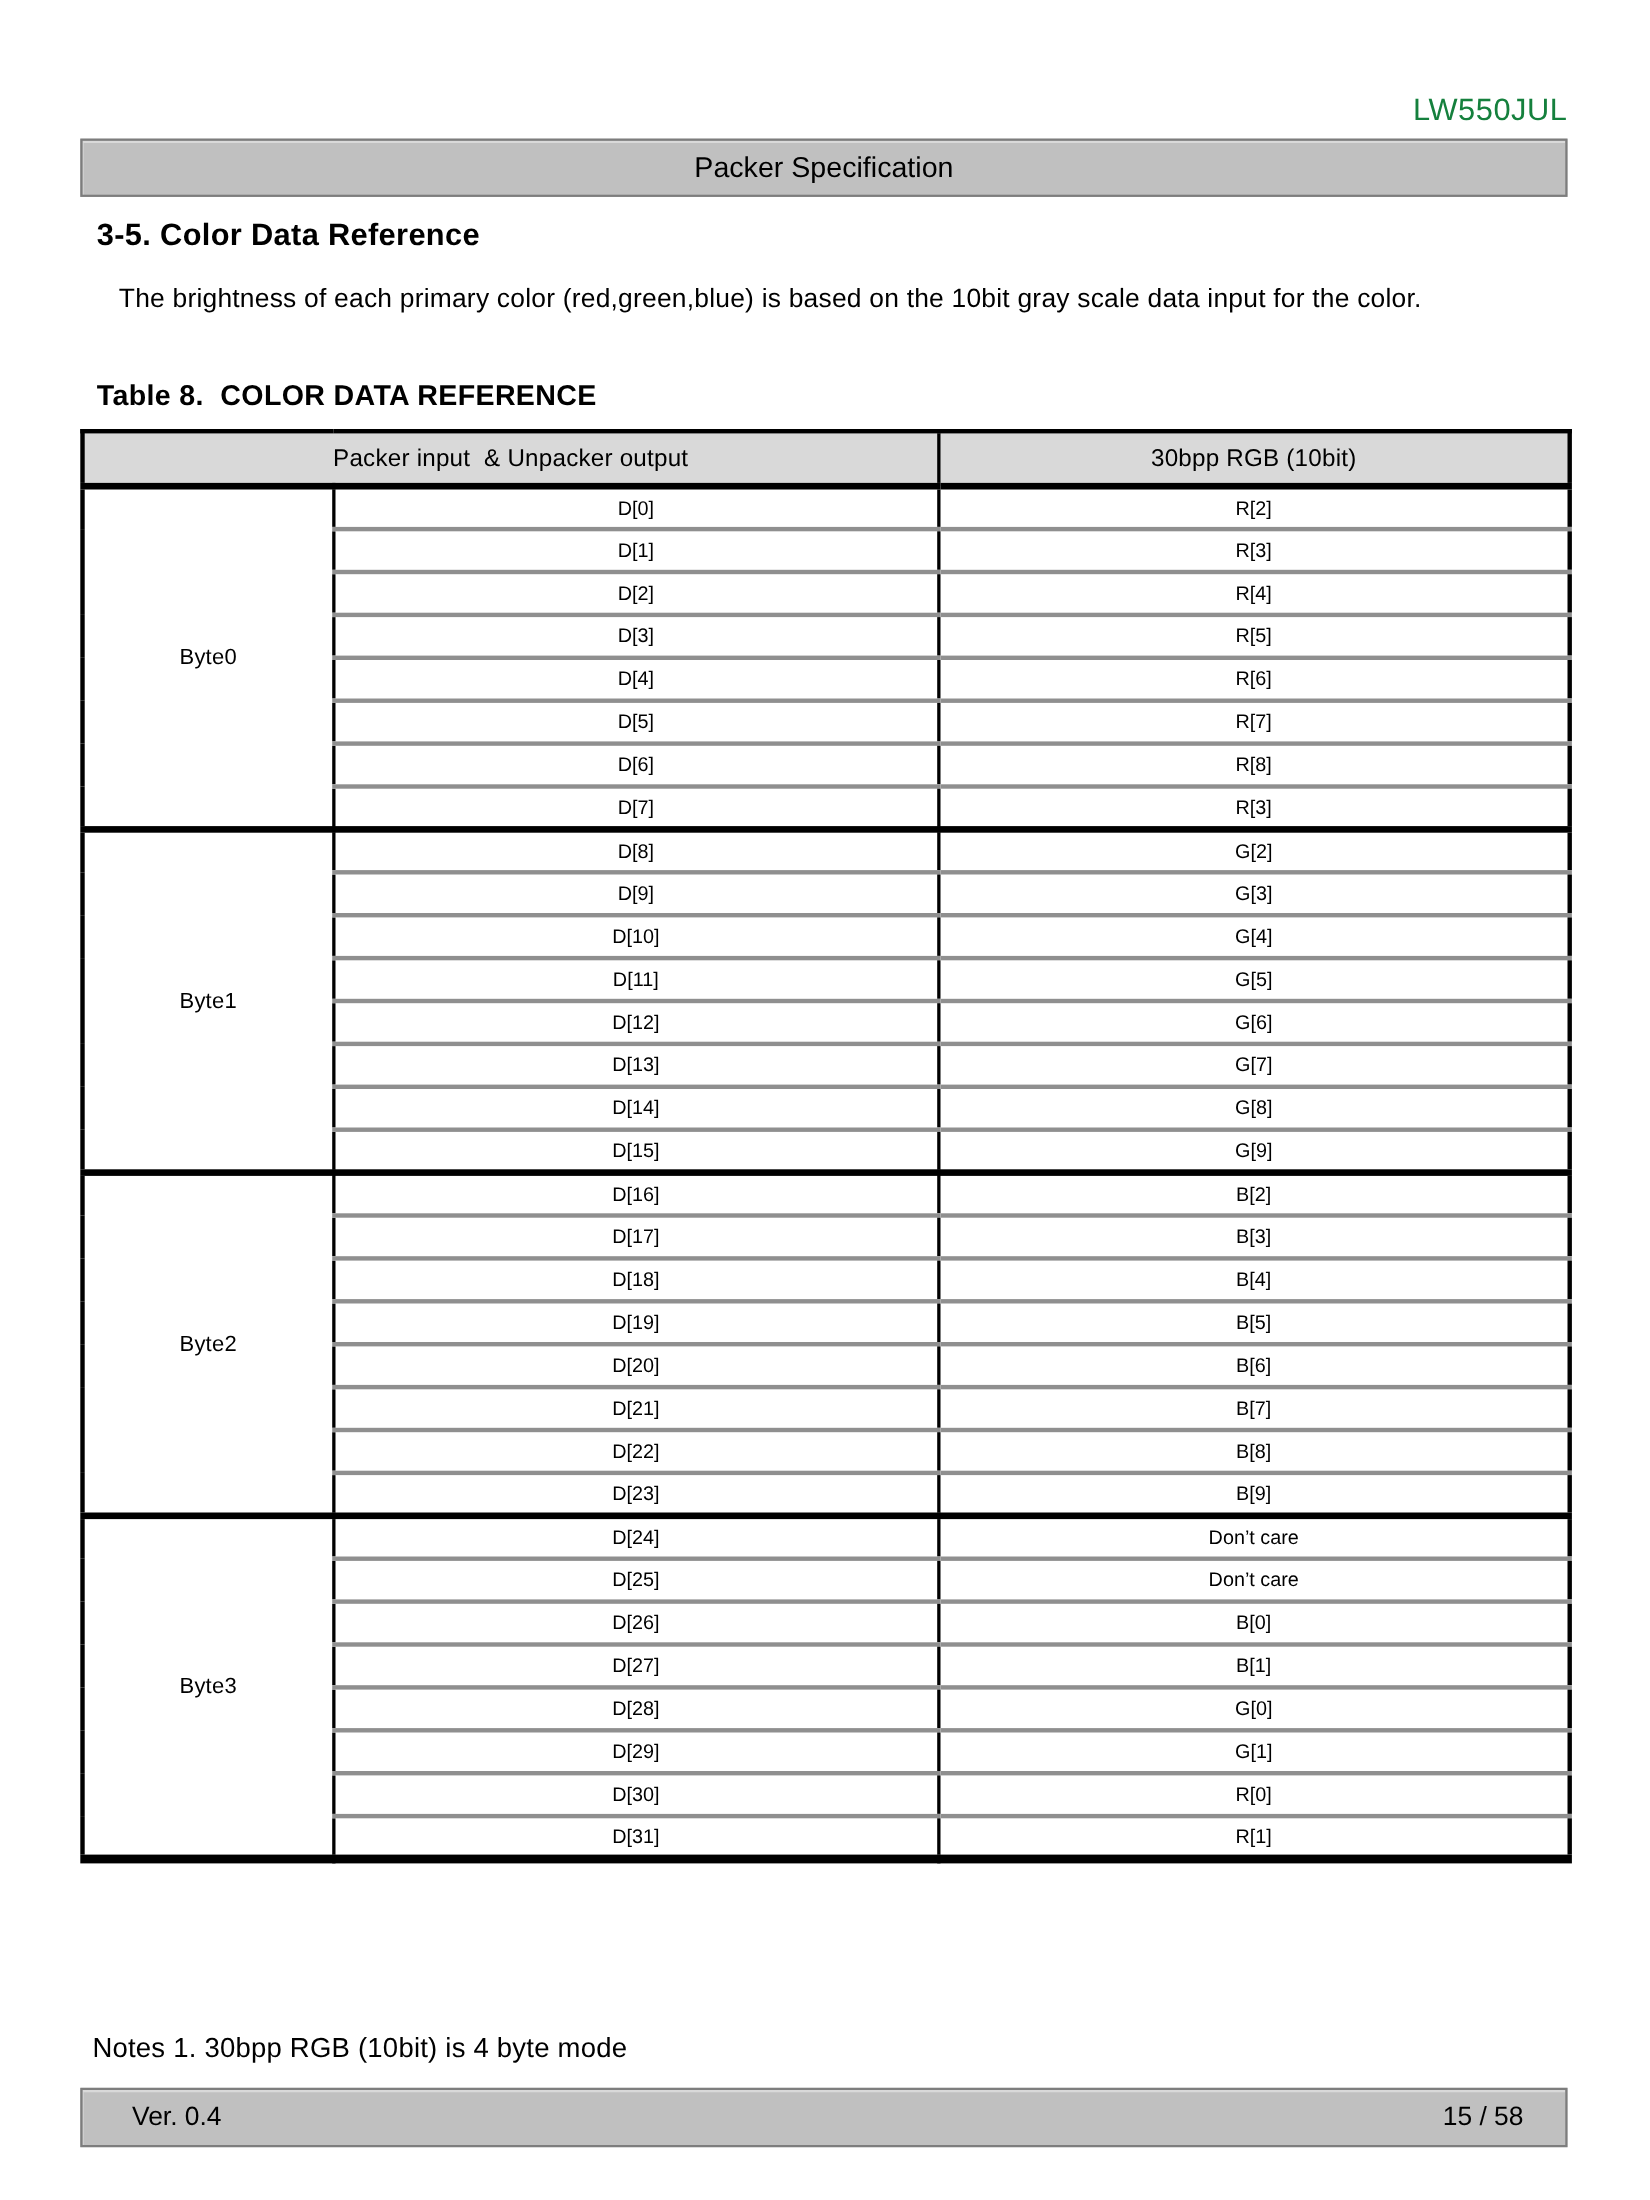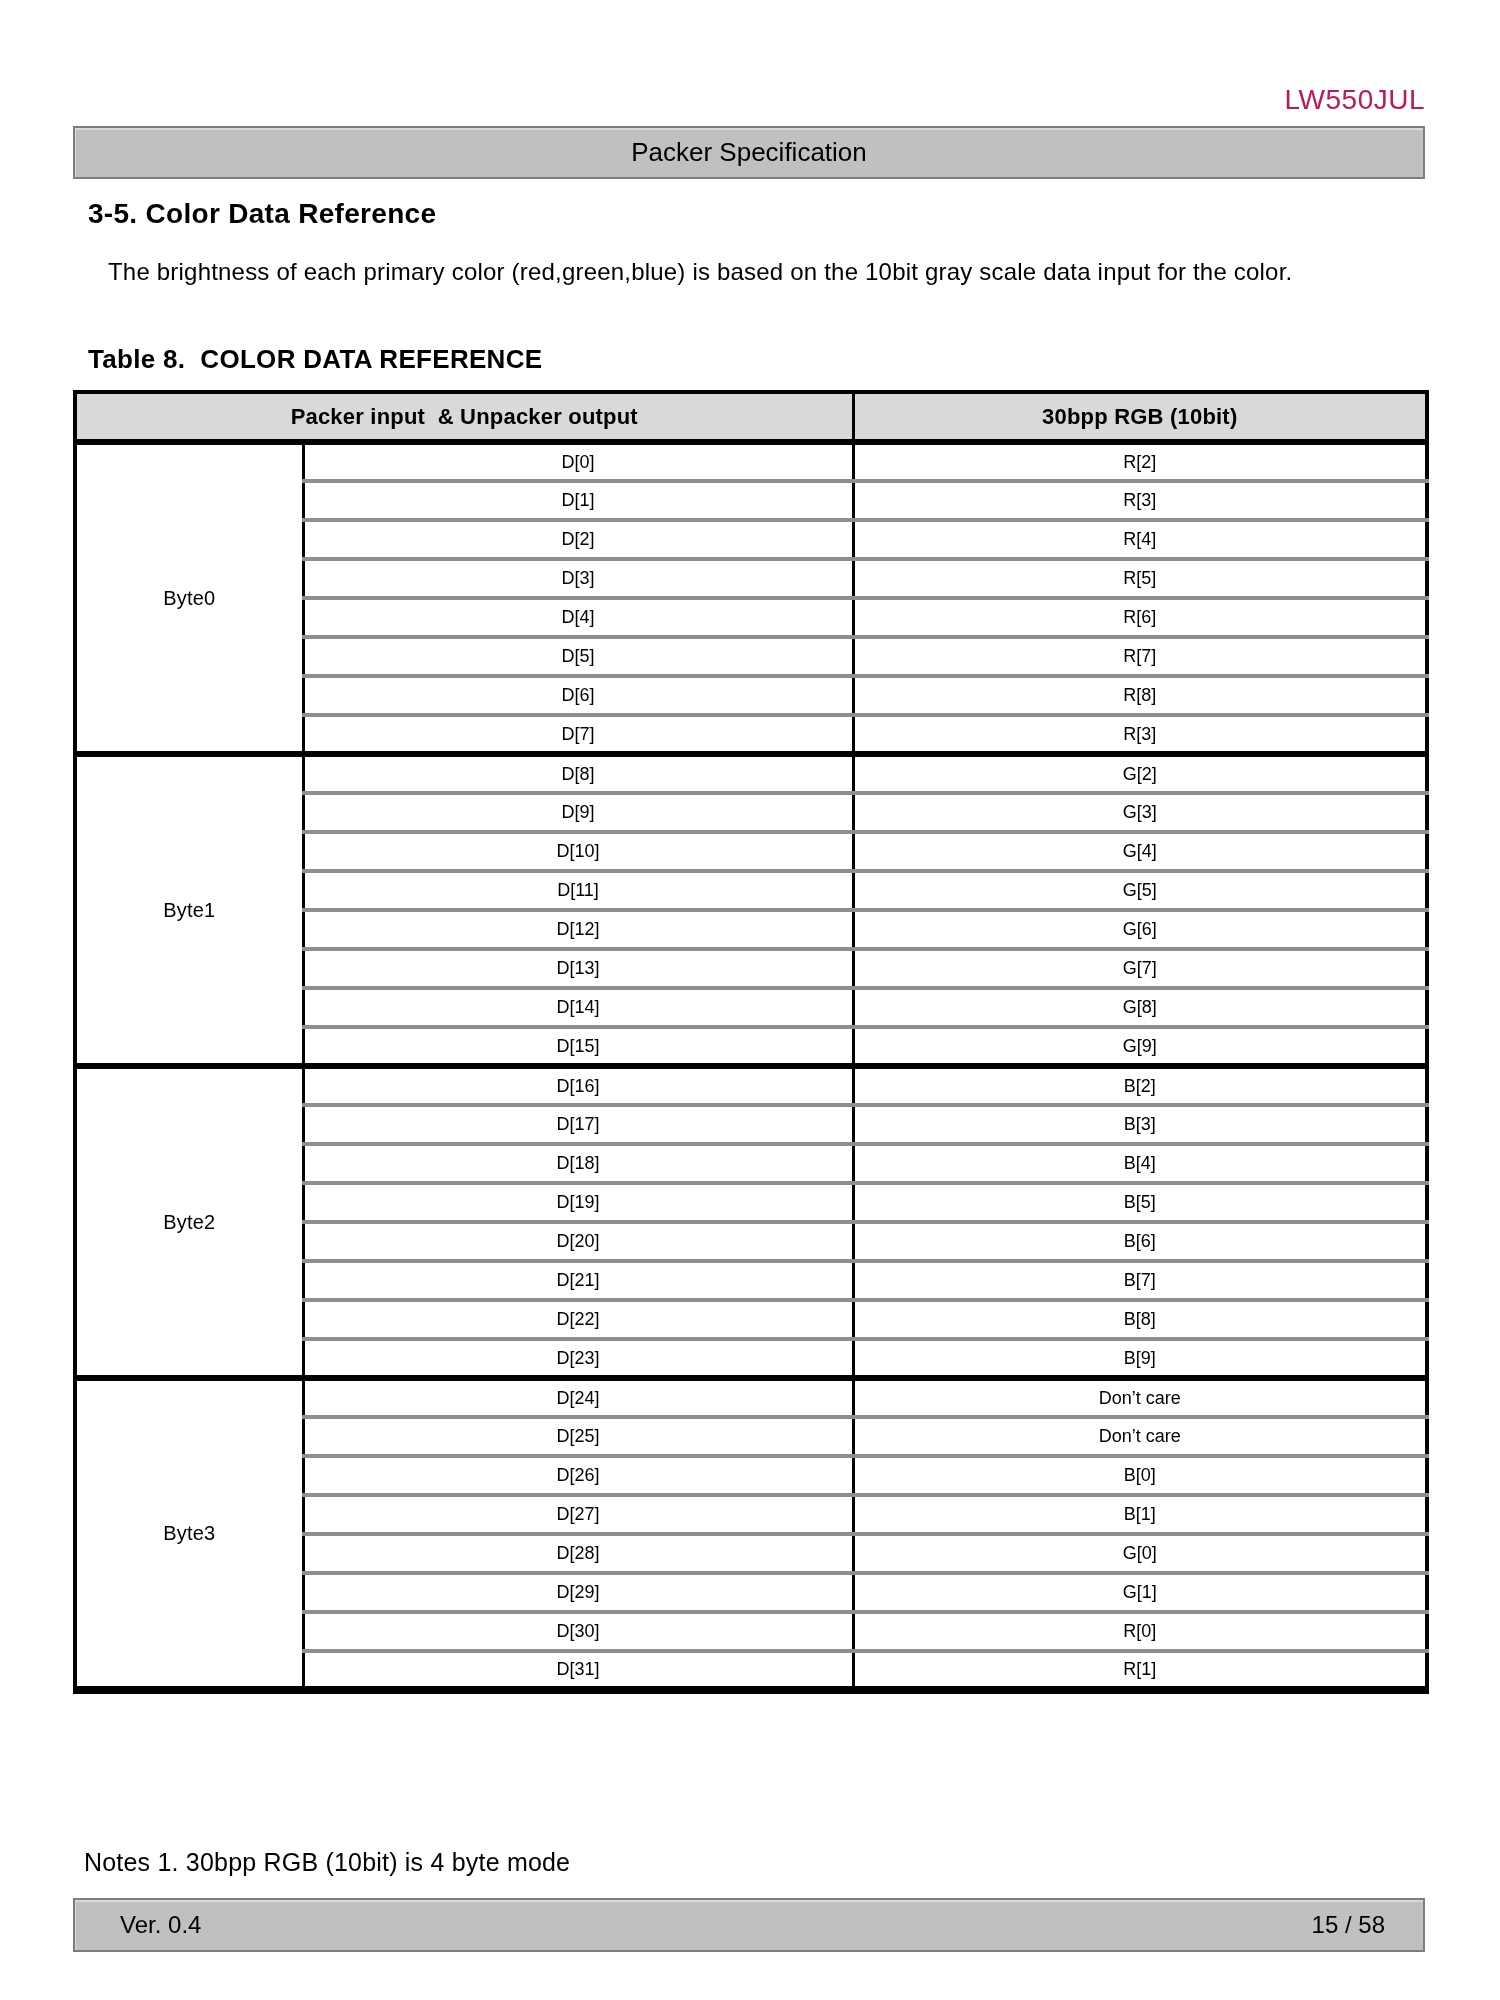--- a/index.html
+++ b/index.html
@@ -11,21 +11,21 @@
     height: 2000px;
     position: relative;
   }
   .page { position: relative; width: 1500px; height: 2000px; background: #fff; overflow: hidden; }
 
   .brand {
     position: absolute;
     top: 84px;
     right: 75px;
     font-size: 28px;
-    color: #be185d;
+    color: #15803d;
     letter-spacing: 0.5px;
   }
 
   .banner {
     position: absolute;
     left: 73px;
     top: 126px;
     width: 1352px;
     height: 53px;
     background: #c0c0c0;
@@ -76,21 +76,21 @@
     border-bottom-width: 8px;
   }
   table.color-table col.c-byte { width: 228px; }
   table.color-table col.c-sig  { width: 550px; }
   table.color-table col.c-rgb  { width: 574px; }
 
   table.color-table thead th {
     background: #d9d9d9;
     height: 50px;
     font-size: 22px;
-    font-weight: bold;
+    font-weight: normal;
     text-align: center;
     vertical-align: middle;
     border-bottom: 6px solid #000;
     white-space: pre-wrap;
     letter-spacing: 0.2px;
   }
   table.color-table thead th.rgb-h { border-left: 3px solid #000; }
 
   table.color-table tbody { border-bottom: 6px solid #000; }
   table.color-table tbody:last-child { border-bottom: none; }

